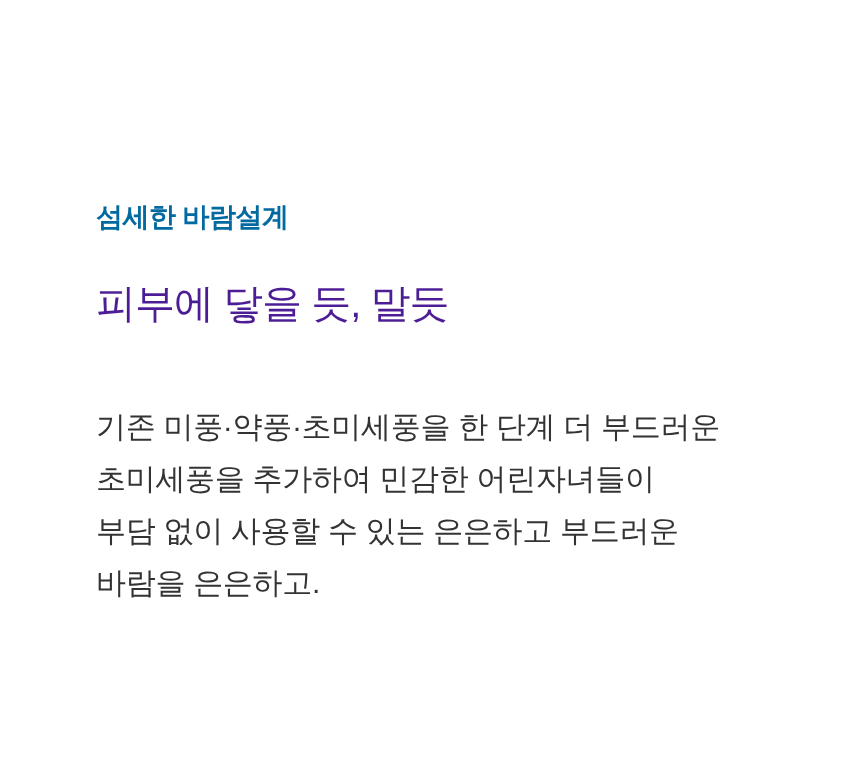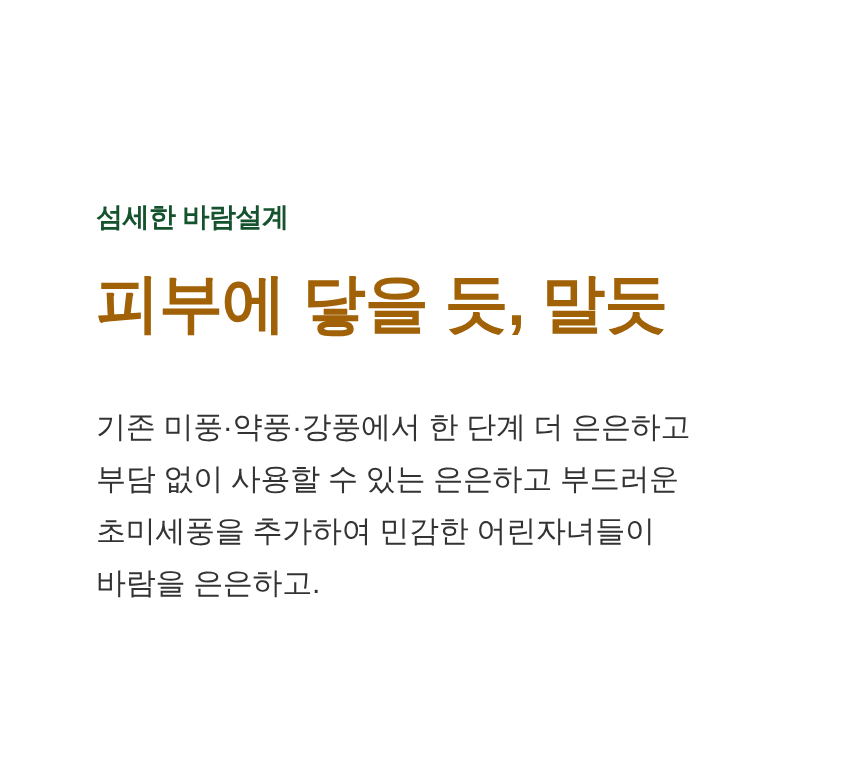--- a/index.html
+++ b/index.html
@@ -19,29 +19,29 @@
     position: absolute;
     left: 96px;
     top: 0;
     width: 680px;
   }
   .eyebrow {
     margin-top: 198px;
     font-size: 27px;
     line-height: 38px;
     font-weight: 600;
-    color: #14532d;
+    color: #0369a1;
     letter-spacing: -0.5px;
   }
   .title {
     margin: 32px 0 0 0;
-    font-size: 64px;
+    font-size: 40px;
     line-height: 70px;
-    font-weight: 700;
-    color: #a16207;
+    font-weight: 400;
+    color: #4c1d95;
     letter-spacing: -1px;
   }
   .title .line {
     display: block;
   }
   .body-text {
     margin: 63px 0 0 0;
     font-size: 30px;
     line-height: 52px;
     font-weight: 400;
@@ -58,20 +58,20 @@
 <div class="canvas">
   <div class="content">
 
     <div class="eyebrow">섬세한 바람설계</div>
 
     <h2 class="title">
       <span class="line">피부에 닿을 듯, 말듯</span>
     </h2>
 
     <p class="body-text">
-      <span class="line">기존 미풍·약풍·강풍에서 한 단계 더 은은하고</span>
+      <span class="line">기존 미풍·약풍·초미세풍을 한 단계 더 부드러운</span>
+      <span class="line">초미세풍을 추가하여 민감한 어린자녀들이</span>
       <span class="line">부담 없이 사용할 수 있는 은은하고 부드러운</span>
-      <span class="line">초미세풍을 추가하여 민감한 어린자녀들이</span>
       <span class="line">바람을 은은하고.</span>
     </p>
 
   </div>
 </div>
 
 </body></html>

